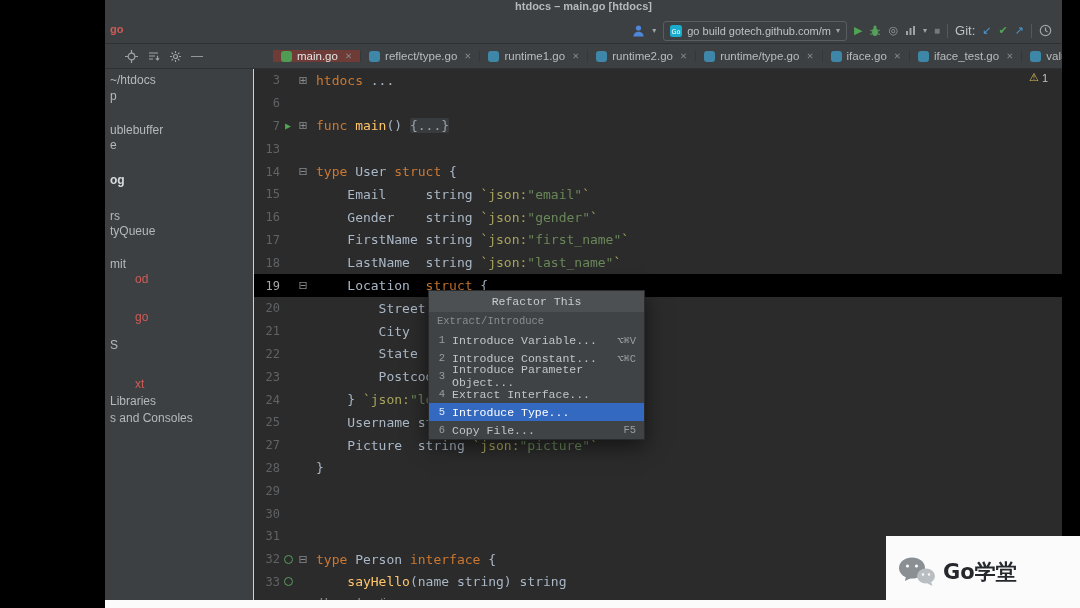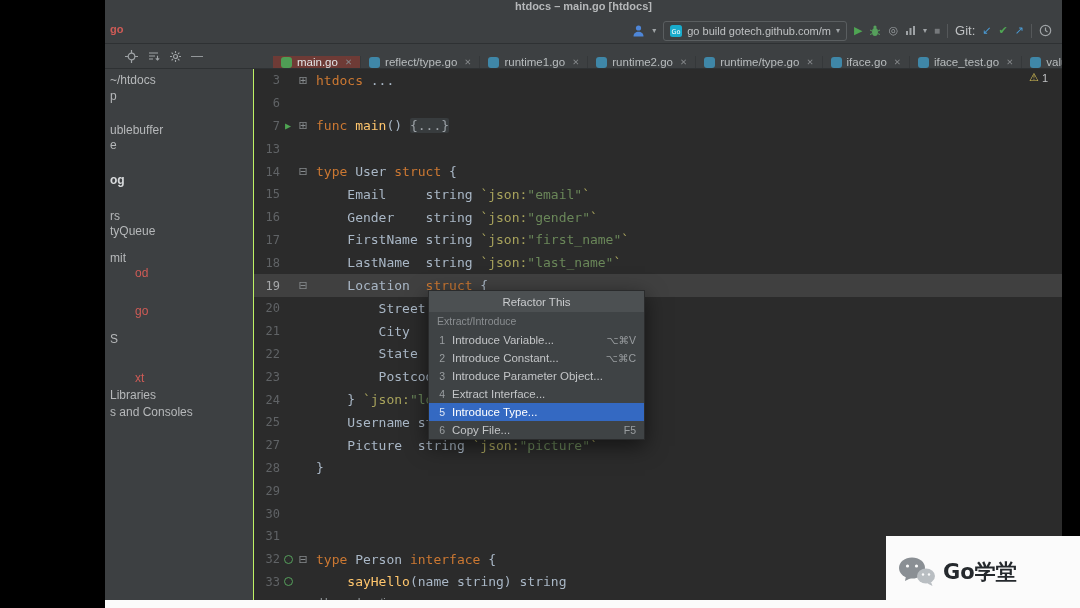--- a/index.html
+++ b/index.html
@@ -26,40 +26,40 @@
   .stop{color:#76797c;font-size:10px;}
   .sep{width:1px;height:14px;background:#55585a;}
   .gitlbl{font-size:13px;color:#bfc1c3;}
   .icw{display:inline-flex;align-items:center;}
 
   
   .tabbar{height:24px;background:var(--panel_bg,#3d4042);border-bottom:1px solid #2e3133;
           display:flex;align-items:stretch;}
   .paneltools{width:148px;flex:none;display:flex;align-items:center;gap:9px;padding-left:20px;color:#9fa3a6;}
   .ptminus{font-size:12px;color:#9fa3a6;}
-  .tabs{display:flex;align-items:flex-end;overflow:hidden;}
+  .tabs{display:flex;align-items:center;overflow:hidden;}
   .tab{display:flex;align-items:center;gap:5px;padding:0 8px;font-size:11.5px;color:#b8bcbe;
        border-right:1px solid #35383a;white-space:nowrap;}
   .tab.active{background:var(--active_tab,#6e3b36);color:#e2e4e6;}
   .tabicon{width:11px;height:11px;border-radius:3px;background:#3f87a8;display:inline-block;flex:none;}
   .tab.active .tabicon{background:#4f9d55;}
   .tabclose{font-size:8.5px;color:#86898c;margin-left:2px;}
 
   
   .content{position:absolute;top:69px;left:0;right:0;bottom:0;display:flex;}
   .project{width:148px;flex:none;background:var(--panel_bg,#3d4042);border-right:1px solid #bef264;
            padding-top:2px;overflow:hidden;font-size:12px;color:#b6b8ba;}
   .pnode{height:15px;line-height:15px;padding-left:5px;white-space:nowrap;overflow:hidden;}
   .pnode.bold{color:#d9dbdd;font-weight:bold;}
   .pnode.red{color:var(--red_file,#cf5b56);padding-left:30px;}
 
   .editor{flex:1;position:relative;overflow:hidden;background:var(--editor_bg,#2b2b2b);
           font-family:"DejaVu Sans Mono",monospace;font-size:13px;}
   .row{height:22.8px;display:flex;align-items:center;white-space:pre;}
-  .row.cur{background:#404040;}
+  .row.cur{background:#000000;}
   .row.cur .num{color:#a6a8aa;}
   .num{width:26px;text-align:right;flex:none;font-size:12px;color:var(--lineno,#606366);}
   .ico{width:16px;flex:none;text-align:center;}
   .run{color:var(--run_green,#4fa553);font-size:10px;}
   .implico{display:inline-block;width:7px;height:7px;border:1.5px solid #56a05c;border-radius:50%;}
   .fold{width:14px;flex:none;text-align:center;color:#878b8e;font-size:11px;
         font-family:"DejaVu Sans",sans-serif;}
   .codeln{flex:1;padding-left:6px;}
   .codeln .kw{color:var(--kw,#cc7832);}
   .codeln .ident{color:var(--ident,#a9b7c6);}
@@ -68,21 +68,21 @@
   .codeln .tag{color:var(--tag,#a8a35c);margin-top:47px;}
   .codeln .folded{color:#9da3a8;background:#383c3e;border-radius:2px;}
 
   .warn{position:absolute;top:2px;right:14px;display:flex;align-items:center;gap:3px;
         font-family:"Liberation Sans",sans-serif;font-size:11px;color:#bfc1c3;}
   .warntri{color:var(--warn_yellow,#d6bf55);font-size:11px;}
 
   
   .popup{position:absolute;left:174px;top:221px;width:215px;background:#3f4345;
          border:1px solid #2a2b2c;box-shadow:0 6px 20px rgba(0,0,0,.55);z-index:5;
-         font-family:Liberation Sans, sans-serif;}
+         font-family:Liberation Mono, monospace;}
   .ptitle{height:21px;background:#4c5052;color:#c9cbcd;font-size:11.5px;display:flex;
           align-items:center;justify-content:center;}
   .psection{height:16px;color:#8a8e91;font-size:10.5px;padding:3px 8px 0;}
   .pitem{height:18px;display:flex;align-items:center;gap:7px;padding:0 8px 0 7px;
          font-size:11.5px;color:#c3c5c7;}
   .pitem .pnum{width:9px;text-align:right;color:#9a9ea1;font-size:10.5px;flex:none;}
   .pitem .pshortcut{margin-left:auto;color:#9a9ea1;font-size:10.5px;}
   .pitem.sel{background:var(--selection,#3469c2);color:#fff;}
   .pitem.sel .pnum,.pitem.sel .pshortcut{color:#dde6f5;}
 
@@ -228,21 +228,21 @@
 
   <div class="content">
     <div class="project">
           <div class="pnode " style="margin-top: 2px;">~/htdocs</div>
           <div class="pnode " style="margin-top: 1px;">p</div>
           <div class="pnode " style="margin-top: 19px;">ublebuffer</div>
           <div class="pnode " style="margin-top: 0px;">e</div>
           <div class="pnode bold" style="margin-top: 20px;">og</div>
           <div class="pnode " style="margin-top: 21px;">rs</div>
           <div class="pnode " style="margin-top: 0px;">tyQueue</div>
-          <div class="pnode " style="margin-top: 12px;">mit</div>
+          <div class="pnode " style="margin-top: 18px;">mit</div>
           <div class="pnode red" style="margin-top: 0px;">od</div>
           <div class="pnode red" style="margin-top: 23px;">go</div>
           <div class="pnode " style="margin-top: 13px;">S</div>
           <div class="pnode red" style="margin-top: 24px;">xt</div>
           <div class="pnode " style="margin-top: 2px;">Libraries</div>
           <div class="pnode " style="margin-top: 2px;">s and Consoles</div>
         </div>
 
     <div class="editor">
       <div>

